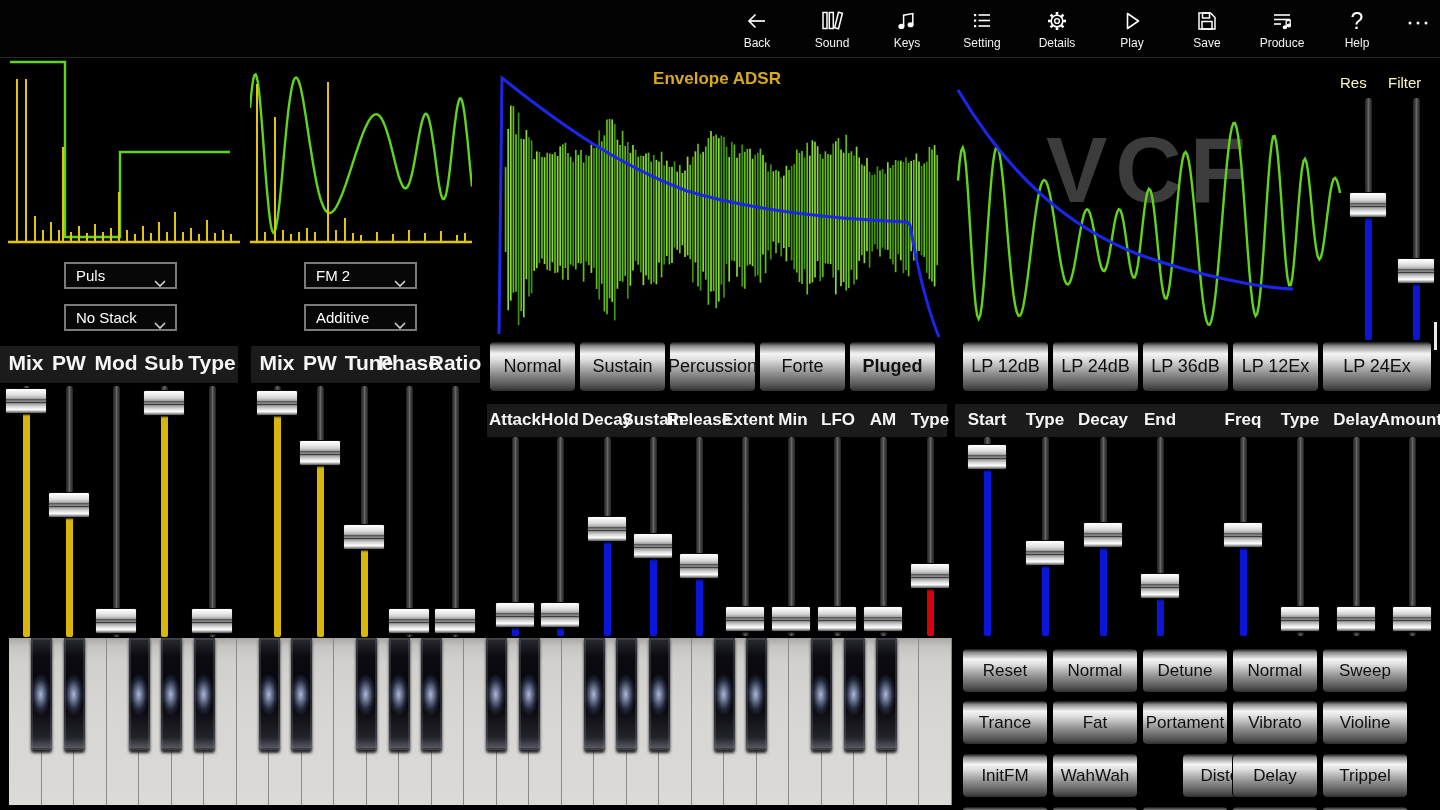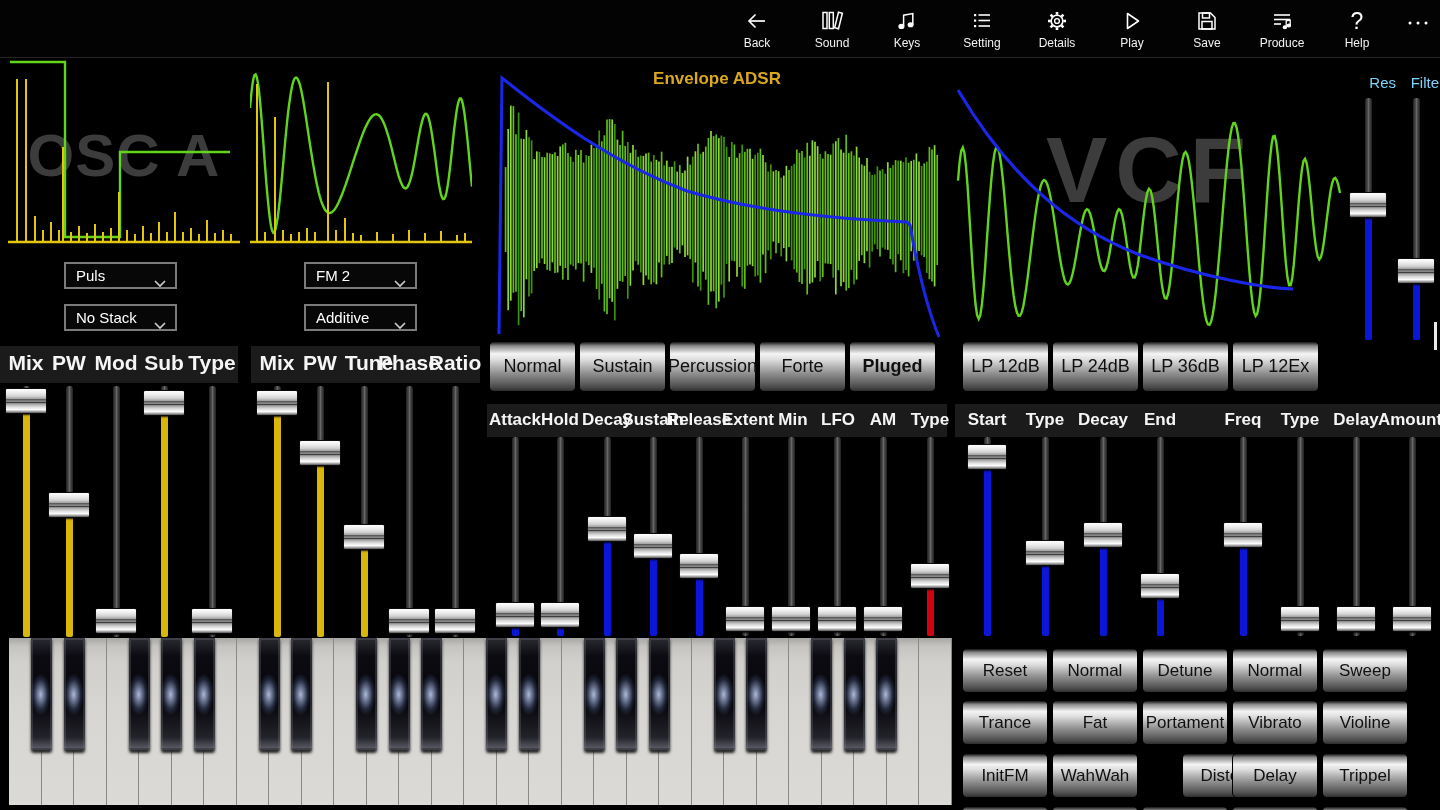--- a/index.html
+++ b/index.html
@@ -40,21 +40,21 @@
   #keyboard{position:absolute;left:9px;top:638px;width:943px;height:167px;background:#000;}
   .wkey{position:absolute;top:0;height:167px;box-sizing:border-box;border-right:1px solid #8b8986;cursor:pointer;
       background:linear-gradient(180deg,#a9a7a4 0%,#c6c4c1 5%,#d2d0cd 14%,#d8d6d3 45%,#dcdad7 100%);}
   .bkey{position:absolute;top:0;width:21px;height:113px;z-index:5;border-radius:0 0 3px 3px;cursor:pointer;
       background:linear-gradient(180deg,#2a2a31 0%,#0b0b11 16%,#05050a 58%,#23232a 88%,#565660 97%,#000 100%);
       box-shadow:inset 0 0 0 2px rgba(125,125,138,.28), 0 2px 3px rgba(0,0,0,.85);overflow:hidden;}
   .bkey .sheen{position:absolute;left:0;top:0;width:100%;height:100%;
       background:radial-gradient(ellipse 62% 24% at 46% 50%, rgba(200,216,255,.85), rgba(96,116,170,.28) 55%, transparent 78%);}
   .env-title{position:absolute;left:487px;top:69px;width:460px;text-align:center;color:#d9a81f;
       font-size:17px;font-weight:600;z-index:2;}
-  .axis-label{position:absolute;color:#7dd3fc;font-size:15px;text-align:right;z-index:2;}
+  .axis-label{position:absolute;color:#fef9c3;font-size:15px;text-align:left;z-index:2;}
   .tick{position:absolute;background:#e9e9e9;z-index:3;}
 </style>
 </head>
 <body>
 
 <div id="app">
 
   <header id="topbar">
       <div class="nav-item" style="position: absolute; left: 722px; top: 8px; width: 70px; height: 46px;">
         <div class="nav-icon" style="position: relative; left: 0px; top: 0px;">
@@ -178,21 +178,20 @@
         <div style="position: relative;"><svg width="26" height="24" viewBox="0 0 26 24">
             <g fill="#fff">
               <circle cx="5" cy="12" r="1.5"></circle>
               <circle cx="13" cy="12" r="1.5"></circle>
               <circle cx="21" cy="12" r="1.5"></circle>
             </g>
           </svg></div>
       </div>
     </header>
 
-  <div class="wm" style="left:8px;top:60px;width:232px;height:190px;font-size:60px;letter-spacing:1px;">OSC A</div>
   <div class="wavebox" id="svg-osc-a" style="left:8px;top:60px;width:232px;height:185px;"><svg width="232" height="185" viewBox="0 0 232 185">
      <polyline points="2,2 57,2 57,177 112,177 112,92 222,92" fill="none" stroke="#62d41b" stroke-width="2.4"></polyline>
      <line x1="0" y1="182" x2="232" y2="182" stroke="#e3c60c" stroke-width="2.4"></line>
      <line x1="9" y1="182" x2="9" y2="19" stroke="#e3c60c" stroke-width="2"></line>
         <line x1="18" y1="182" x2="18" y2="19" stroke="#e3c60c" stroke-width="2"></line>
         <line x1="27" y1="182" x2="27" y2="156" stroke="#e3c60c" stroke-width="2"></line>
         <line x1="35" y1="182" x2="35" y2="170" stroke="#e3c60c" stroke-width="2"></line>
         <line x1="43" y1="182" x2="43" y2="162" stroke="#e3c60c" stroke-width="2"></line>
         <line x1="51" y1="182" x2="51" y2="170" stroke="#e3c60c" stroke-width="2"></line>
         <line x1="55" y1="182" x2="55" y2="87" stroke="#e3c60c" stroke-width="2"></line>
@@ -667,20 +666,21 @@
     <div class="sl-handle" style="position: absolute; left: 1397px; top: 258px; width: 38px;"></div>
     <div class="btn-metal" style="position: absolute; left: 489px; top: 341px; width: 87px; height: 51px;">Normal</div>
     <div class="btn-metal" style="position: absolute; left: 579px; top: 341px; width: 87px; height: 51px;">Sustain</div>
     <div class="btn-metal" style="position: absolute; left: 669px; top: 341px; width: 87px; height: 51px;">Percussion</div>
     <div class="btn-metal" style="position: absolute; left: 759px; top: 341px; width: 87px; height: 51px;">Forte</div>
     <div class="btn-metal" style="position: absolute; left: 849px; top: 341px; width: 87px; height: 51px; font-weight: bold;">Pluged</div>
     <div class="btn-metal" style="position: absolute; left: 962px; top: 341px; width: 87px; height: 51px;">LP 12dB</div>
     <div class="btn-metal" style="position: absolute; left: 1052px; top: 341px; width: 87px; height: 51px;">LP 24dB</div>
     <div class="btn-metal" style="position: absolute; left: 1142px; top: 341px; width: 87px; height: 51px;">LP 36dB</div>
     <div class="btn-metal" style="position: absolute; left: 1232px; top: 341px; width: 87px; height: 51px;">LP 12Ex</div>
+    <div class="btn-metal" style="position: absolute; left: 1322px; top: 341px; width: 110px; height: 51px;">LP 24Ex</div>
     <div class="btn-metal btn-grid" style="position: absolute; left: 962px; top: 648px; width: 86px; height: 45px;">Reset</div>
     <div class="btn-metal btn-grid" style="position: absolute; left: 1052px; top: 648px; width: 86px; height: 45px;">Normal</div>
     <div class="btn-metal btn-grid" style="position: absolute; left: 1142px; top: 648px; width: 86px; height: 45px;">Detune</div>
     <div class="btn-metal btn-grid" style="position: absolute; left: 1232px; top: 648px; width: 86px; height: 45px;">Normal</div>
     <div class="btn-metal btn-grid" style="position: absolute; left: 1322px; top: 648px; width: 86px; height: 45px;">Sweep</div>
     <div class="btn-metal btn-grid" style="position: absolute; left: 962px; top: 700px; width: 86px; height: 45px;">Trance</div>
     <div class="btn-metal btn-grid" style="position: absolute; left: 1052px; top: 700px; width: 86px; height: 45px;">Fat</div>
     <div class="btn-metal btn-grid" style="position: absolute; left: 1142px; top: 700px; width: 86px; height: 45px;">Portament</div>
     <div class="btn-metal btn-grid" style="position: absolute; left: 1232px; top: 700px; width: 86px; height: 45px;">Vibrato</div>
     <div class="btn-metal btn-grid" style="position: absolute; left: 1322px; top: 700px; width: 86px; height: 45px;">Violine</div>

